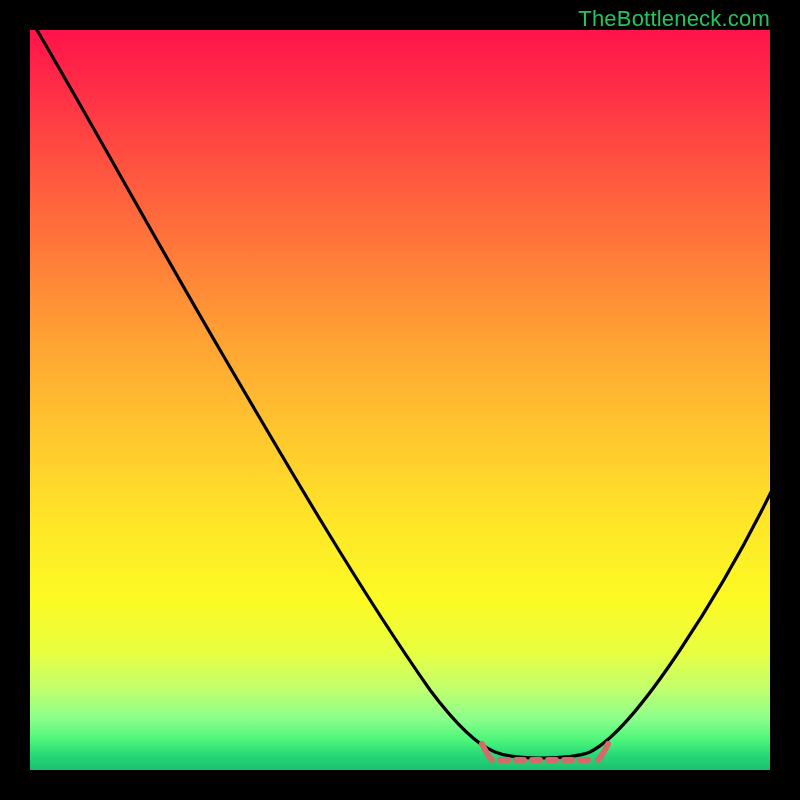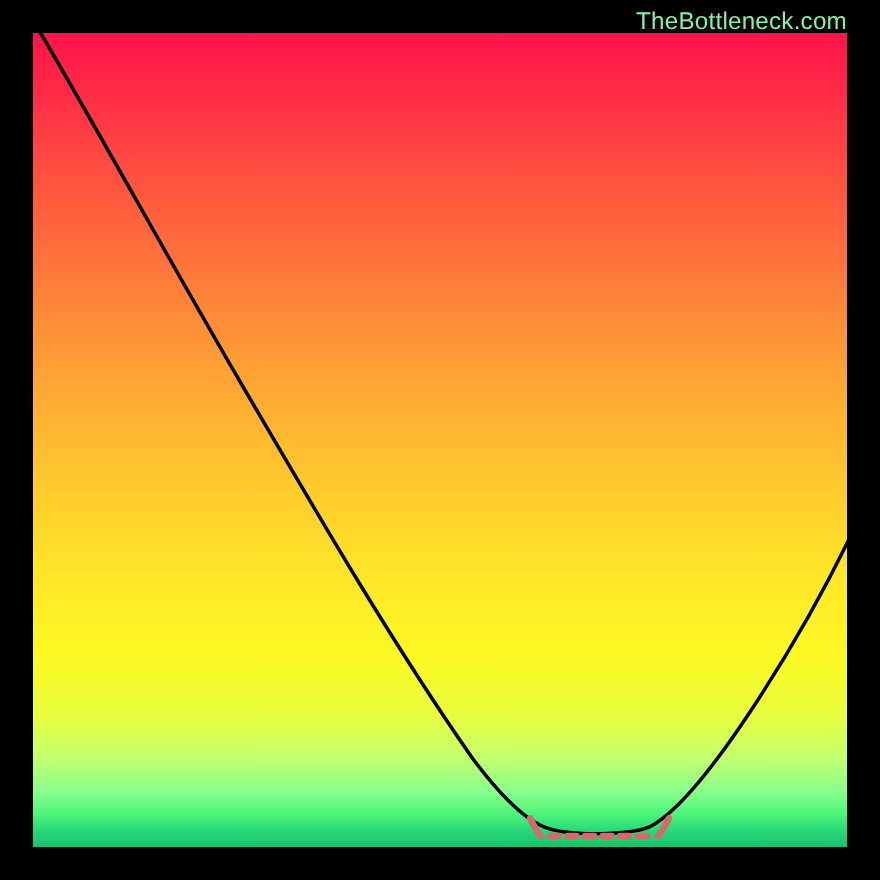--- a/index.html
+++ b/index.html
@@ -44,21 +44,21 @@
       #8cff8c 93%,
       #4cf57a 96%,
       #27d877 98%,
       #1cbf70 100%
     );
   }
   .attribution {
     position: absolute;
     top: 6px;
     right: 30px;
-    color: #86efac;
+    color: #22c55e;
     font-size: 22px;
     font-weight: 400;
     letter-spacing: 0.2px;
   }
   .curve-svg {
     position: absolute;
     top: 30px;
     left: 30px;
     width: 740px;
     height: 740px;

